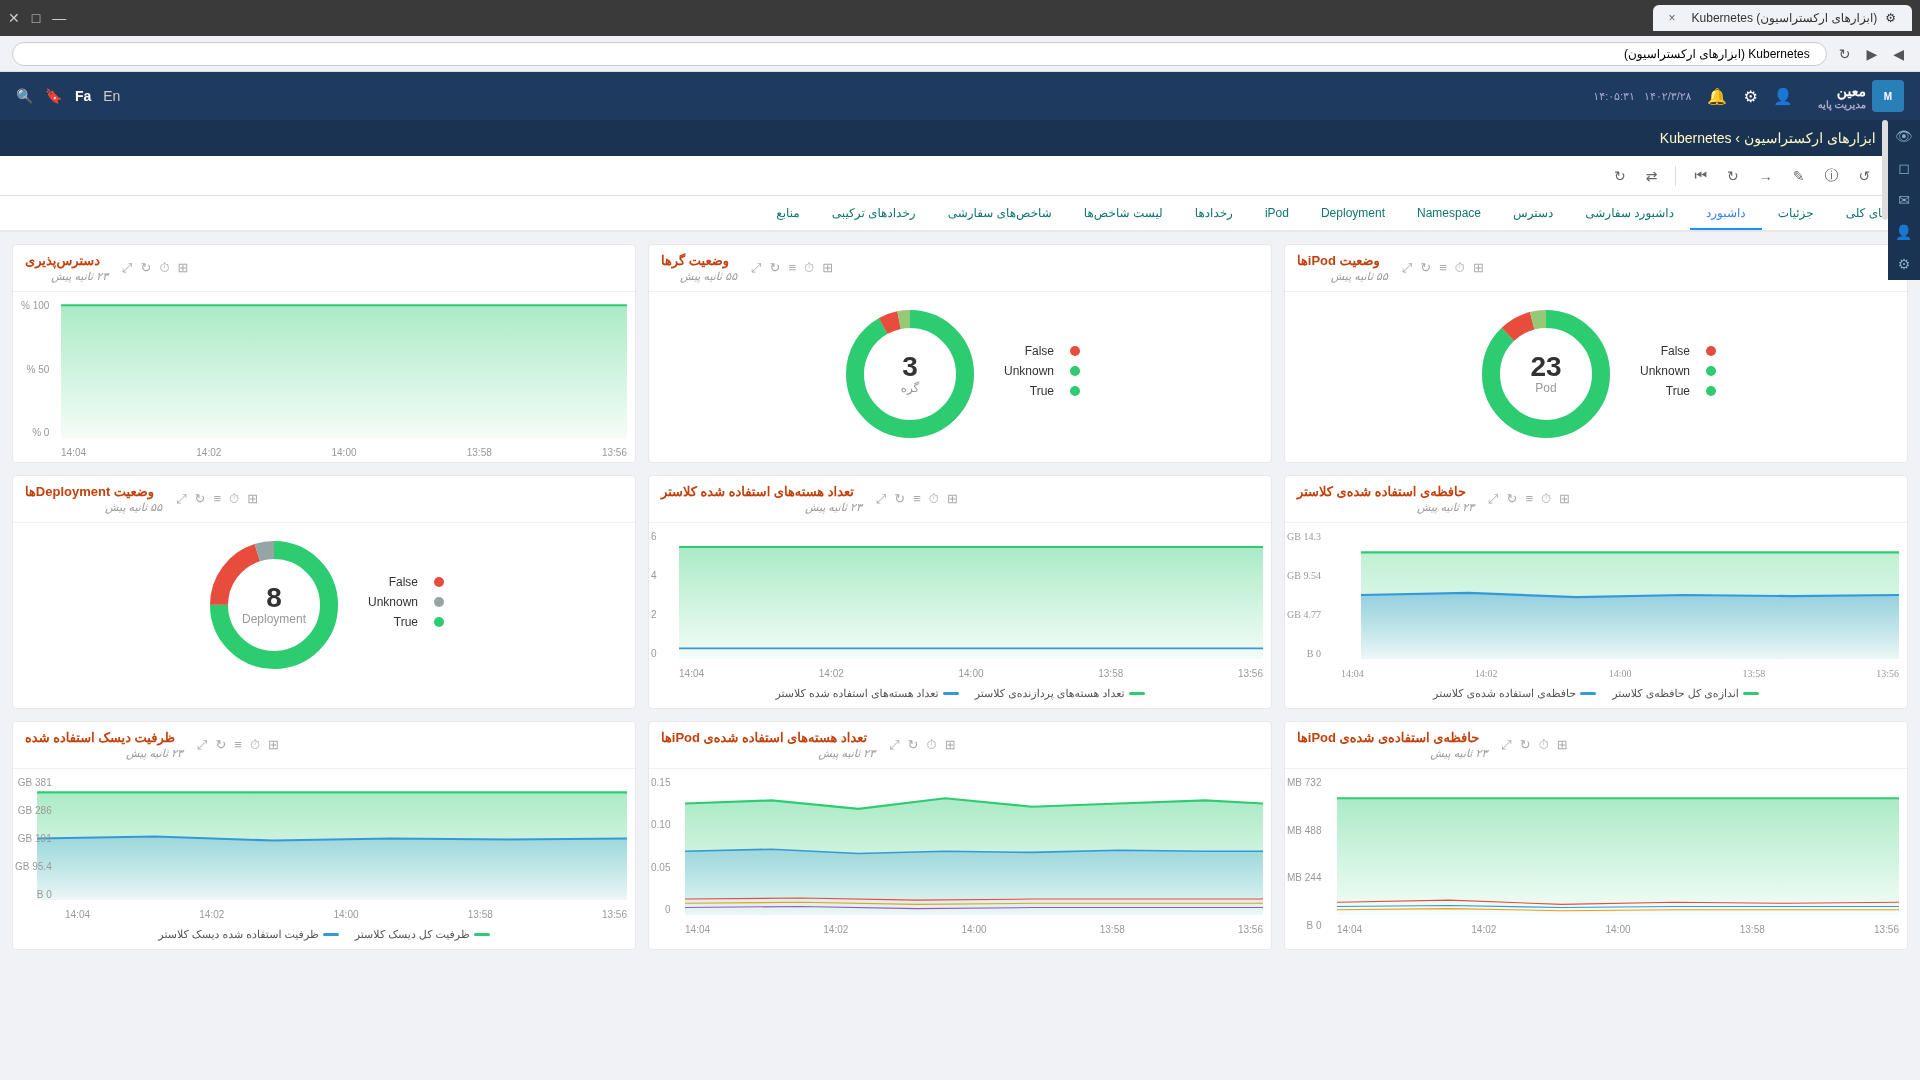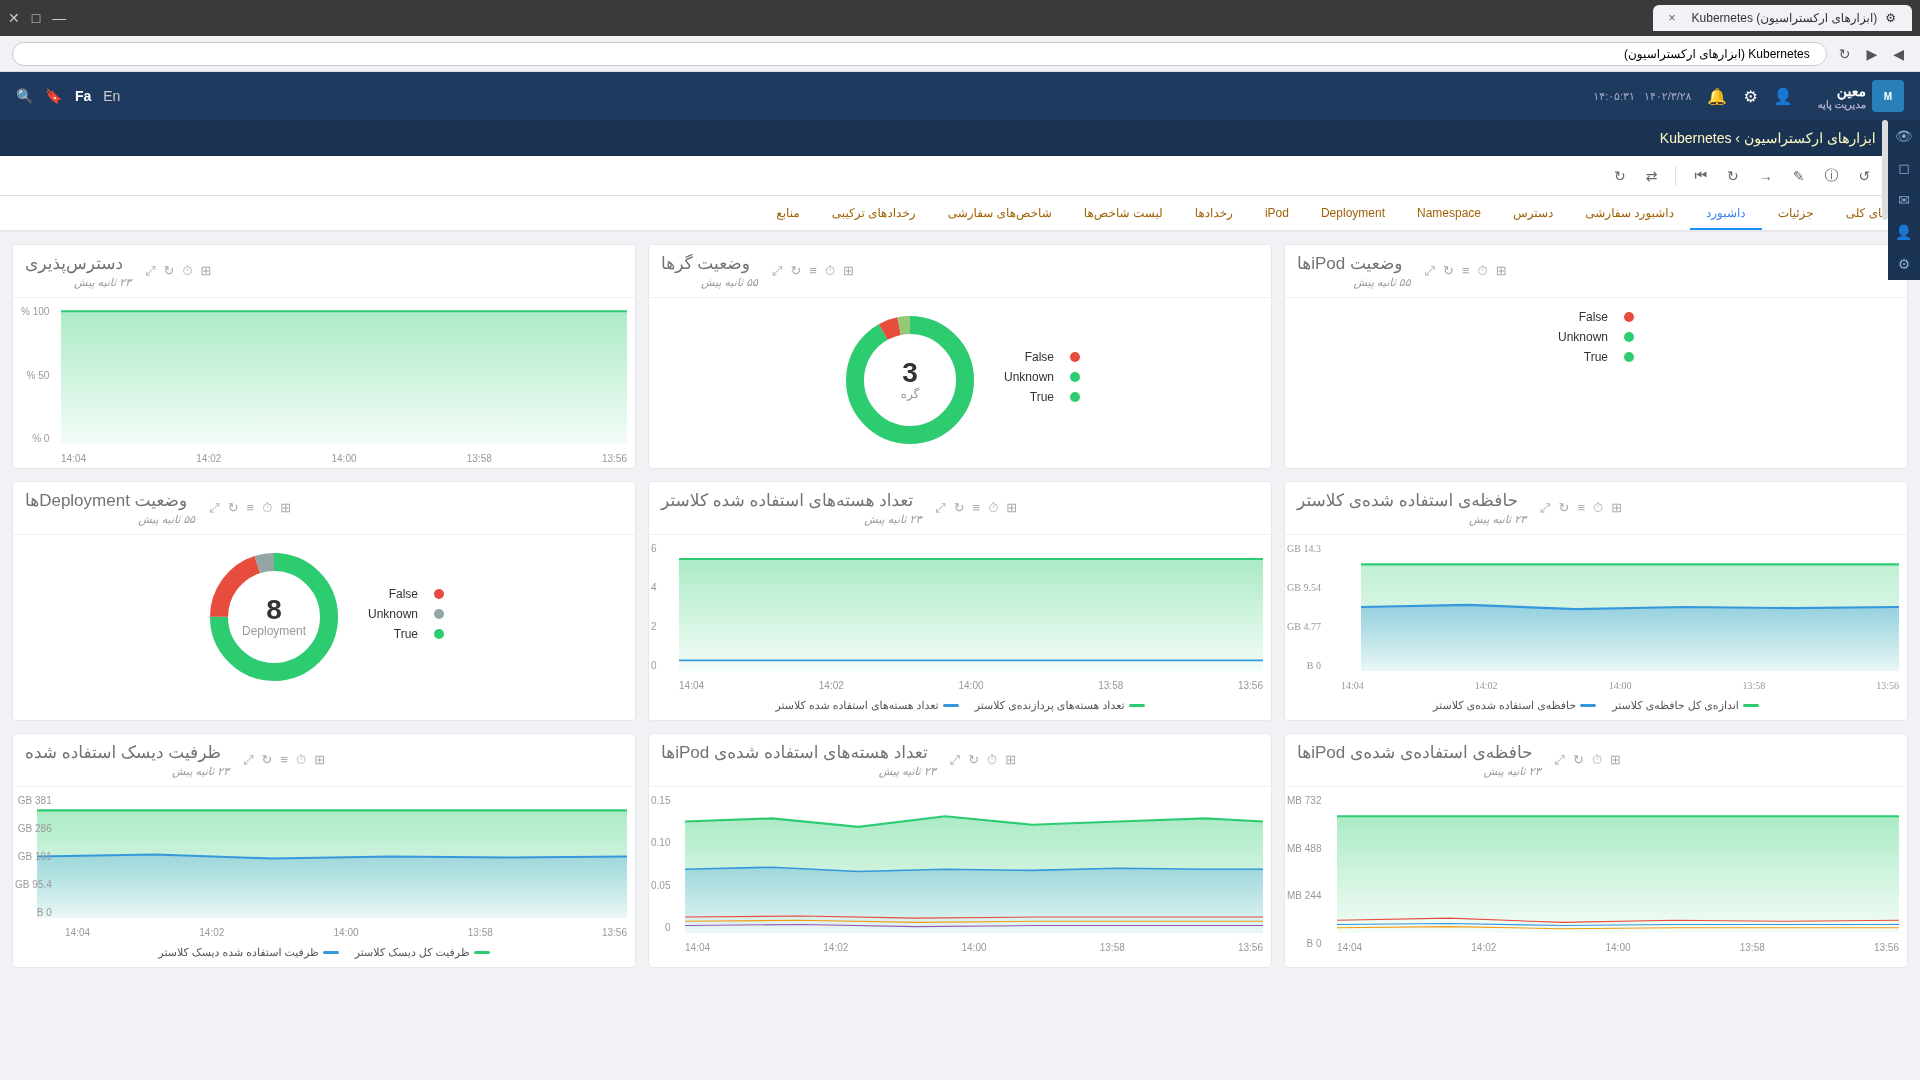--- a/index.html
+++ b/index.html
@@ -175,21 +175,21 @@
       display: flex;
       align-items: center;
       padding: 0 12px;
       border-bottom: 2px solid #e8e8e8;
       direction: rtl;
       gap: 0;
     }
     .nav-tab {
       padding: 8px 16px;
       font-size: 12px;
-      color: #a16207;
+      color: #0f766e;
       cursor: pointer;
       border-bottom: 2px solid transparent;
       margin-bottom: -2px;
       white-space: nowrap;
     }
     .nav-tab.active {
       color: #3b82f6;
       border-bottom-color: #1890ff;
       font-weight: 500;
     }
@@ -217,23 +217,23 @@
     }
     .panel-header {
       display: flex;
       align-items: center;
       padding: 8px 12px;
       border-bottom: 1px solid #f0f0f0;
       direction: rtl;
       gap: 6px;
     }
     .panel-title {
-      font-size: 17px;
-      font-weight: 400;
-      color: #737373;
+      font-size: 13px;
+      font-weight: 700;
+      color: #c2410c;
       margin-right: 8px;
     }
     .panel-subtitle {
       font-size: 11px;
       color: #999;
       margin-top: 2px;
       font-style: italic;
     }
     .panel-header-icons {
       margin-right: auto;
@@ -457,20 +457,35 @@
             <span class="legend-dot dot-red"></span>
             <span>False</span>
           </div>
           <div class="legend-item">
             <span class="legend-dot dot-green"></span>
             <span>Unknown</span>
           </div>
           <div class="legend-item">
             <span class="legend-dot dot-green"></span>
             <span>True</span>
+          </div>
+        </div>
+        <div class="donut-wrapper">
+          <svg class="donut-svg" viewBox="0 0 140 140">
+            <circle cx="70" cy="70" r="55" fill="none" stroke="#eee" stroke-width="18"></circle>
+
+            <circle cx="70" cy="70" r="55" fill="none" stroke="#2ecc71" stroke-width="18" stroke-dasharray="303 42" stroke-dashoffset="0"></circle>
+
+            <circle cx="70" cy="70" r="55" fill="none" stroke="#e74c3c" stroke-width="18" stroke-dasharray="28 317" stroke-dashoffset="-303"></circle>
+
+            <circle cx="70" cy="70" r="55" fill="none" stroke="#95c975" stroke-width="18" stroke-dasharray="14 331" stroke-dashoffset="-331"></circle>
+          </svg>
+          <div class="donut-center-text">
+            <div class="donut-number">23</div>
+            <div class="donut-label">Pod</div>
           </div>
         </div>
       </div>
     </div>
 
     <div class="panel">
       <div class="panel-header">
         <div class="panel-header-icons">
           <span>⊞</span>
           <span>⏱</span>

